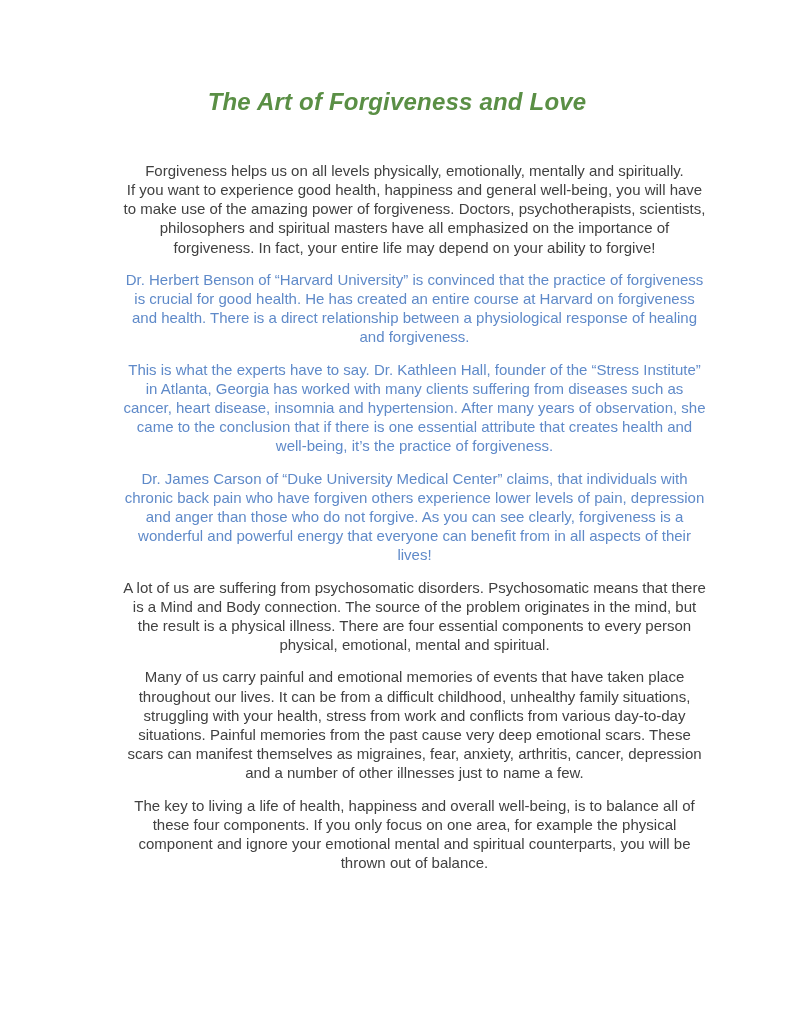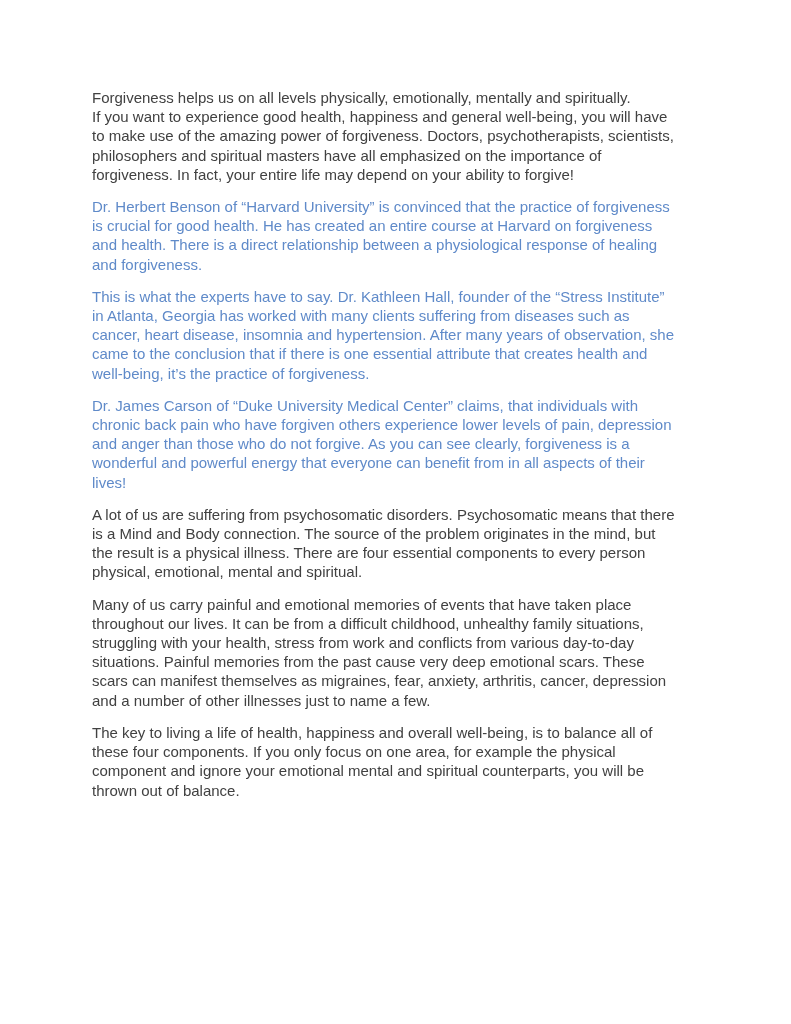--- a/index.html
+++ b/index.html
@@ -31,30 +31,32 @@
     text-align: center;
     color: var(--title-color, #5a8f45);
     letter-spacing: 0.2px;
   }
   .paragraphs p {
     margin: 0 0 13px 0;
     font-size: 15px;
     line-height: 19.2px;
     white-space: pre-line;
     color: var(--body-color, #414141);
+    text-align: center;
   }
   .paragraphs p.highlight {
     color: var(--highlight-color, #5f8ac9);
   }
 </style>
 </head>
 <body>
 
 <div class="page">
   <div class="content">
+    <h1 class="doc-title">The Art of Forgiveness and Love</h1>
     <div class="paragraphs" id="paragraphs">
         <p>Forgiveness helps us on all levels physically, emotionally, mentally and spiritually.
 If you want to experience good health, happiness and general well-being, you will have
 to make use of the amazing power of forgiveness. Doctors, psychotherapists, scientists,
 philosophers and spiritual masters have all emphasized on the importance of
 forgiveness. In fact, your entire life may depend on your ability to forgive!</p>
         <p class="highlight">Dr. Herbert Benson of “Harvard University” is convinced that the practice of forgiveness
 is crucial for good health. He has created an entire course at Harvard on forgiveness
 and health. There is a direct relationship between a physiological response of healing
 and forgiveness.</p>

